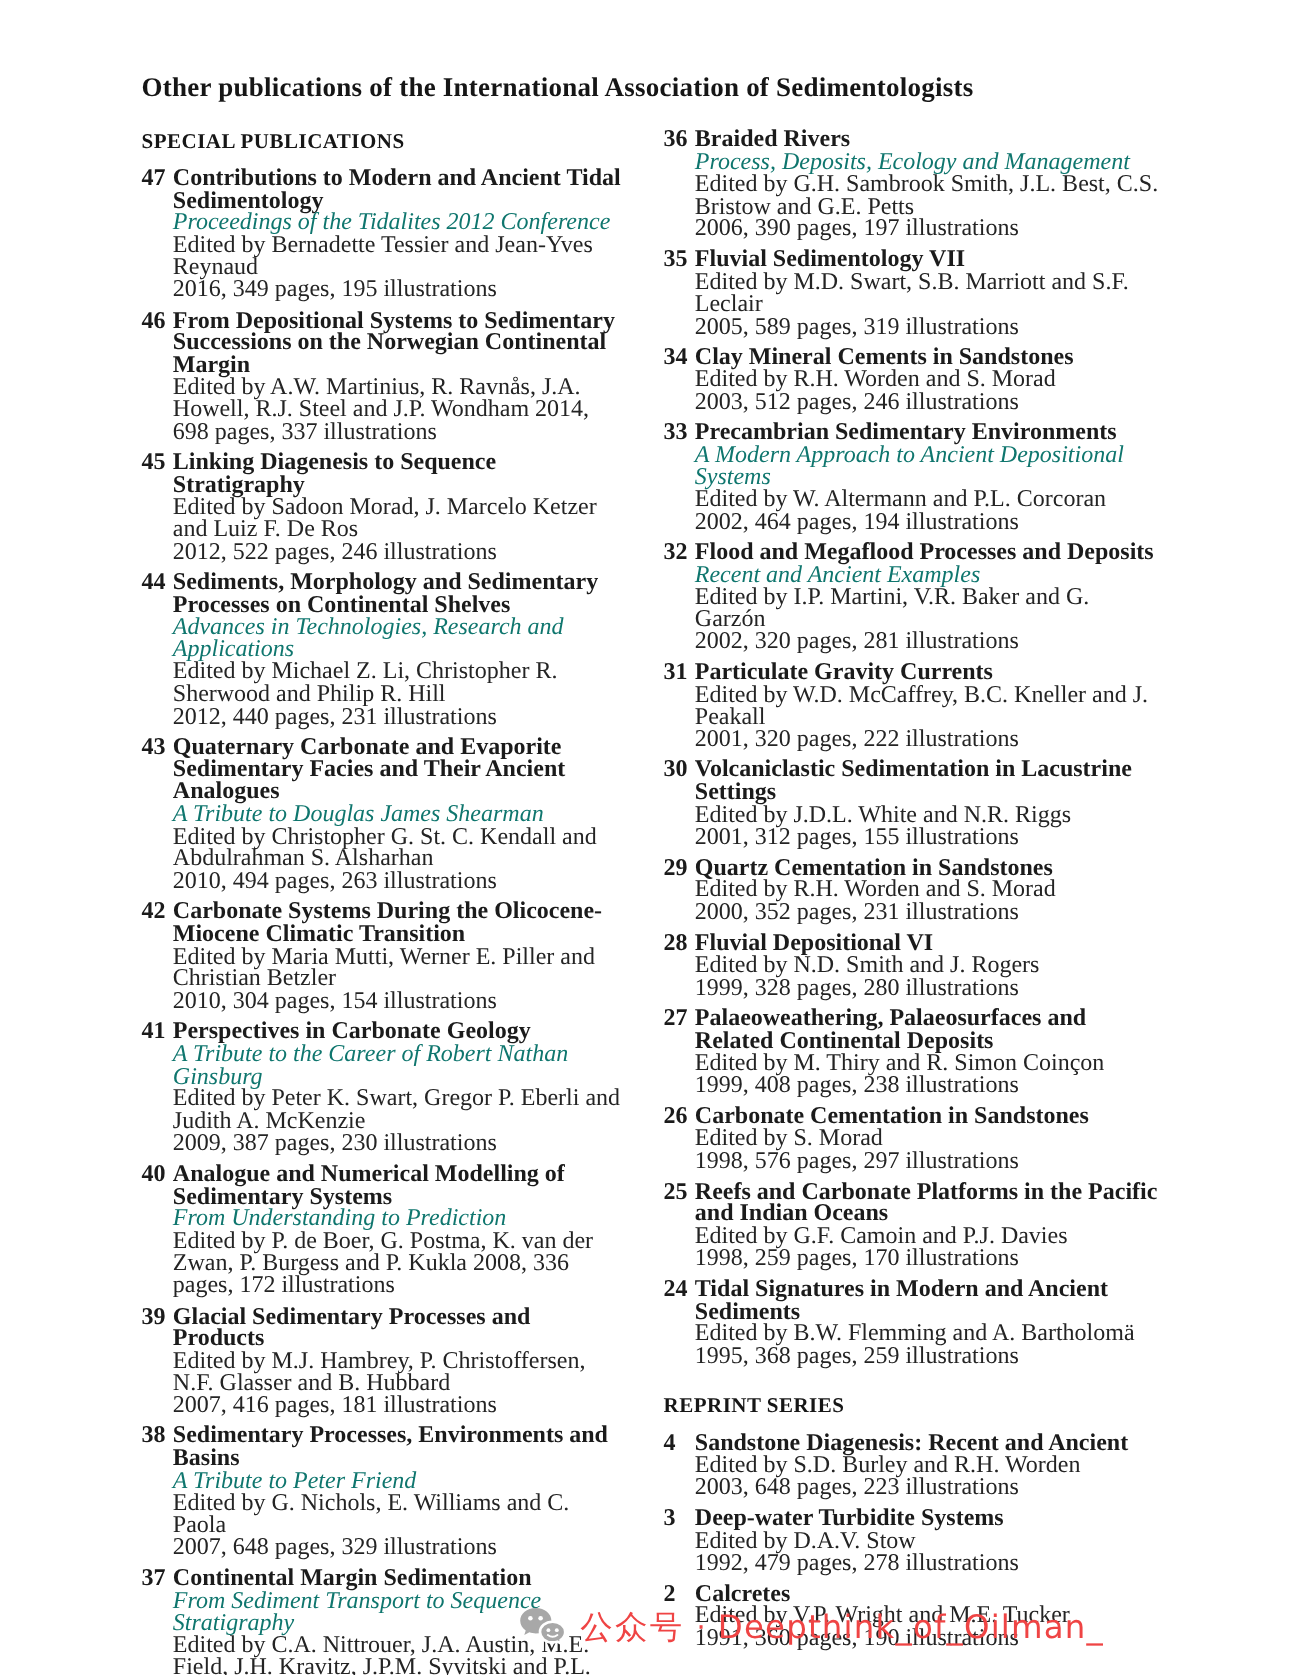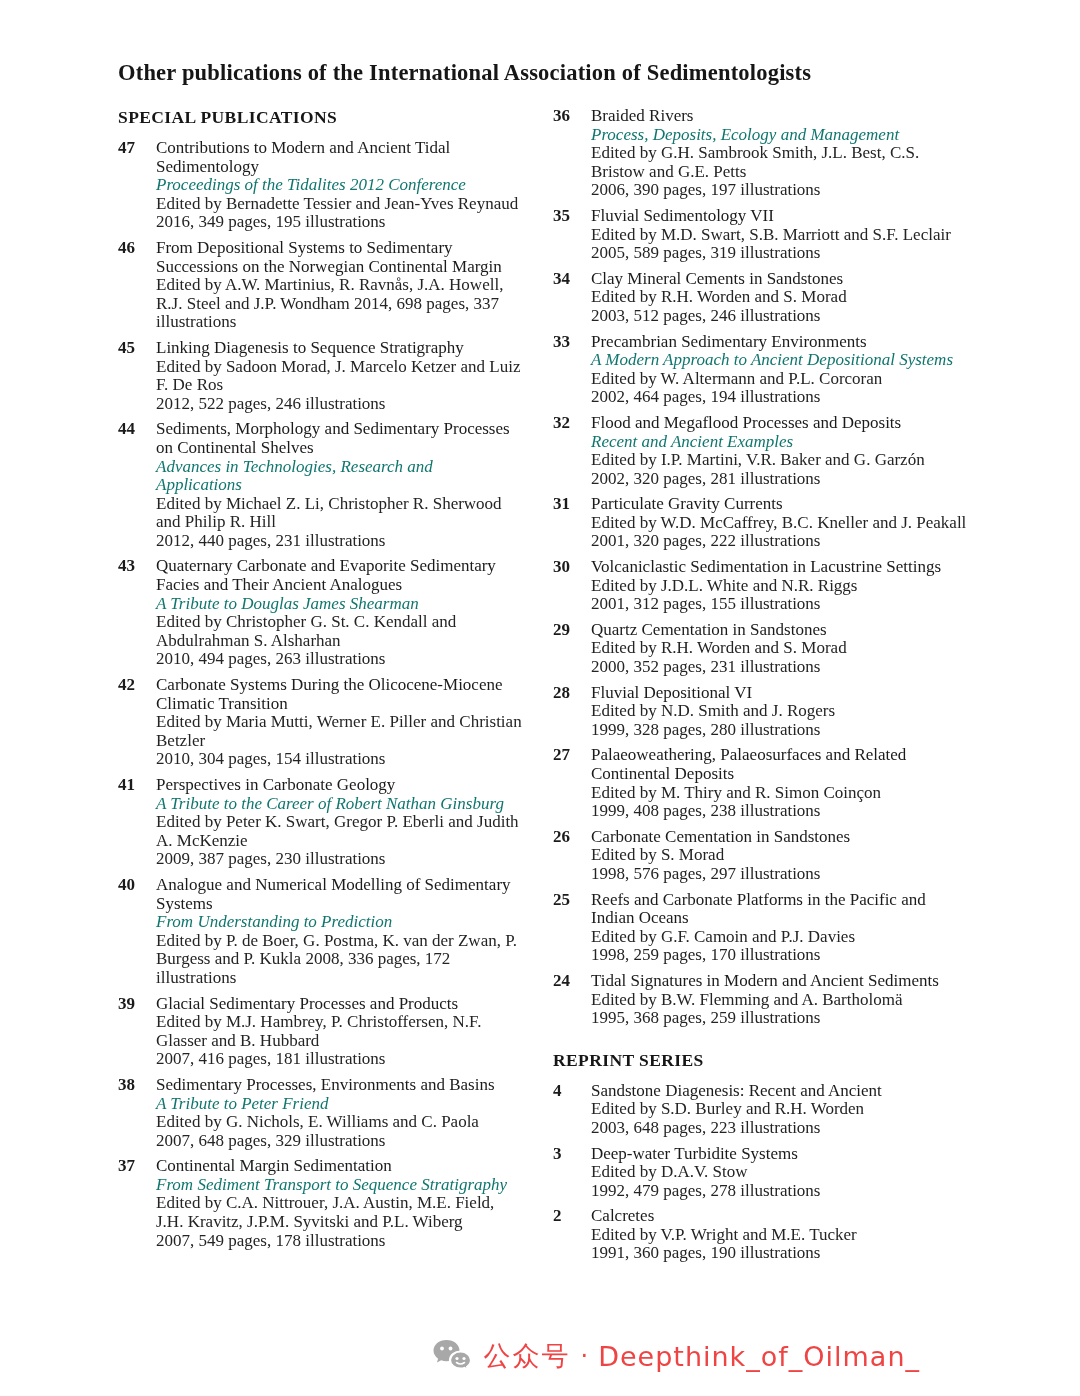--- a/index.html
+++ b/index.html
@@ -32,32 +32,31 @@
     font-size: 17.5px;
     font-weight: bold;
     color: #161616;
     letter-spacing: 0.4px;
     margin: 0 0 11px 0;
   }
   .col .pub-item + .section-heading { margin-top: 22px; }
   .pub-item {
     display: flex;
     margin-bottom: 7px;
-    font-size: 17px;
+    font-size: 20px;
     line-height: 18.6px;
-    gap: 12px;
   }
   .pub-num {
     flex: 0 0 26px;
     width: 26px;
     font-weight: bold;
     color: #1b1b1b;
   }
   .pub-body { flex: 1; min-width: 0; }
-  .pub-title { display: block; font-weight: normal; color: #1b1b1b; }
+  .pub-title { display: block; font-weight: bold; color: #1b1b1b; }
   .pub-subtitle { display: block; font-style: italic; color: #0f766e; }
   .pub-para { display: block; color: #242424; }
   .watermark {
     position: absolute;
     right: 52px; bottom: 22px;
     display: flex;
     align-items: center;
     color: #ef4444;
     font-family: "DejaVu Sans", sans-serif;
     font-size: 27px;

